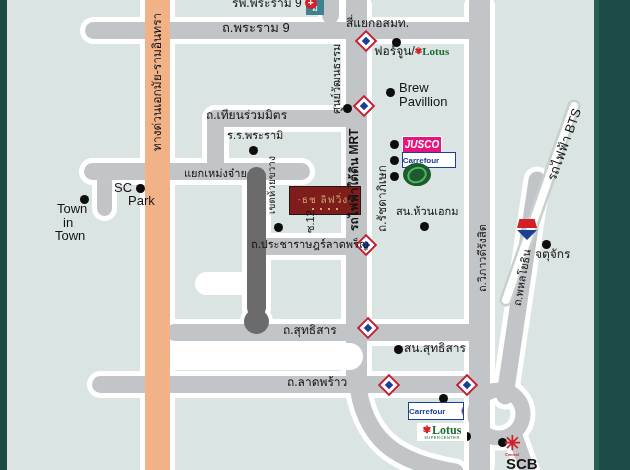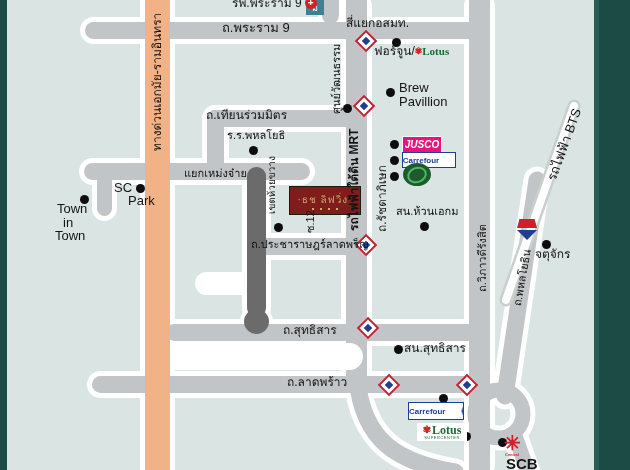--- a/index.html
+++ b/index.html
@@ -149,21 +149,21 @@
   <div class="lbl" style="left:346px;top:17px;font-size:12px;">สี่แยกอสมท.</div>
   <div class="lbl" style="left:222px;top:21px;font-size:13px;">ถ.พระราม 9</div>
   <div class="lbl" style="left:374px;top:45px;font-size:12px;display:flex;align-items:center;">
     <span>ฟอร์จูน/</span>
     <span class="flower" style="font-size:9px;">✾</span>
     <span class="lotustxt" style="font-size:11px;">Lotus</span>
   </div>
   <div class="lbl" style="left:399px;top:81px;font-size:13px;">Brew</div>
   <div class="lbl" style="left:399px;top:95px;font-size:13px;">Pavillion</div>
   <div class="lbl" style="left:206px;top:109px;font-size:12px;">ถ.เทียนร่วมมิตร</div>
-  <div class="lbl" style="left:227px;top:130px;font-size:11px;">ร.ร.พหลโยธิ</div>
+  <div class="lbl" style="left:227px;top:130px;font-size:11px;">ร.ร.พระรามิ</div>
   <div class="lbl" style="left:184px;top:168px;font-size:11px;">แยกเหม่งจ๋าย</div>
   <div class="lbl" style="left:114px;top:181px;font-size:13px;">SC</div>
   <div class="lbl" style="left:111px;top:194px;font-size:13px;margin-left:17px;">Park</div>
   <div class="lbl" style="left:57px;top:202px;font-size:13px;">Town</div>
   <div class="lbl" style="left:63px;top:216px;font-size:13px;">in</div>
   <div class="lbl" style="left:55px;top:229px;font-size:13px;">Town</div>
   <div class="lbl" style="left:396px;top:206px;font-size:11px;">สน.ห้วนเอกม</div>
   <div class="lbl" style="left:251px;top:239px;font-size:11px;">ถ.ประชาราษฎร์ลาดพร็ญ</div>
   <div class="lbl" style="left:283px;top:324px;font-size:12px;">ถ.สุทธิสาร</div>
   <div class="lbl" style="left:404px;top:342px;font-size:12px;">สน.สุทธิสาร</div>

